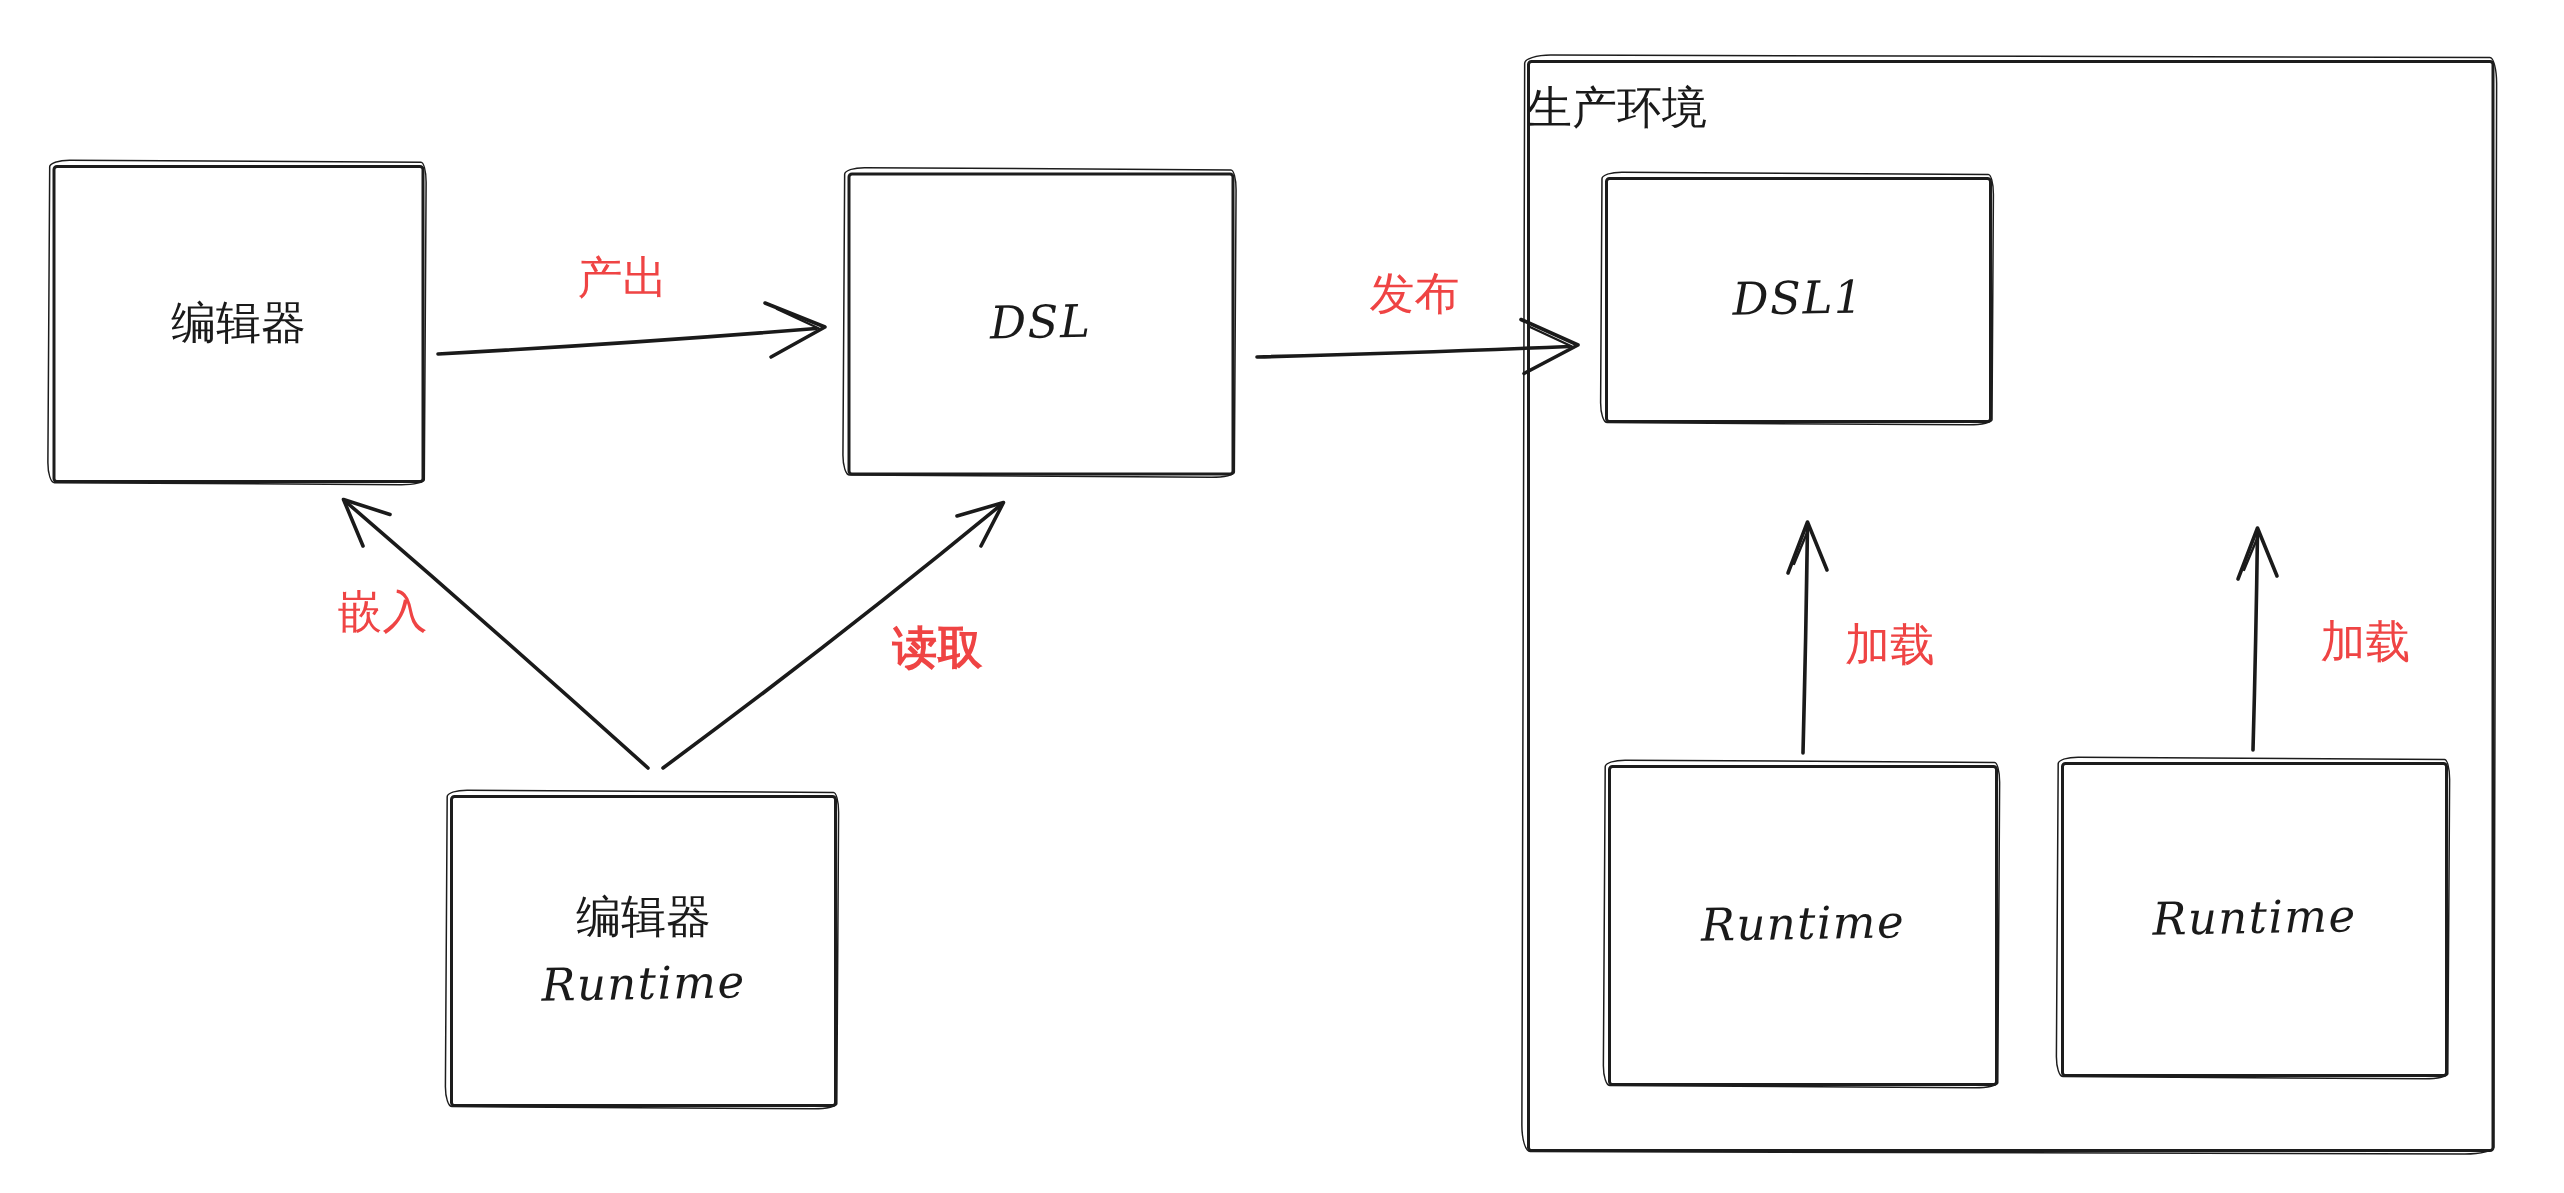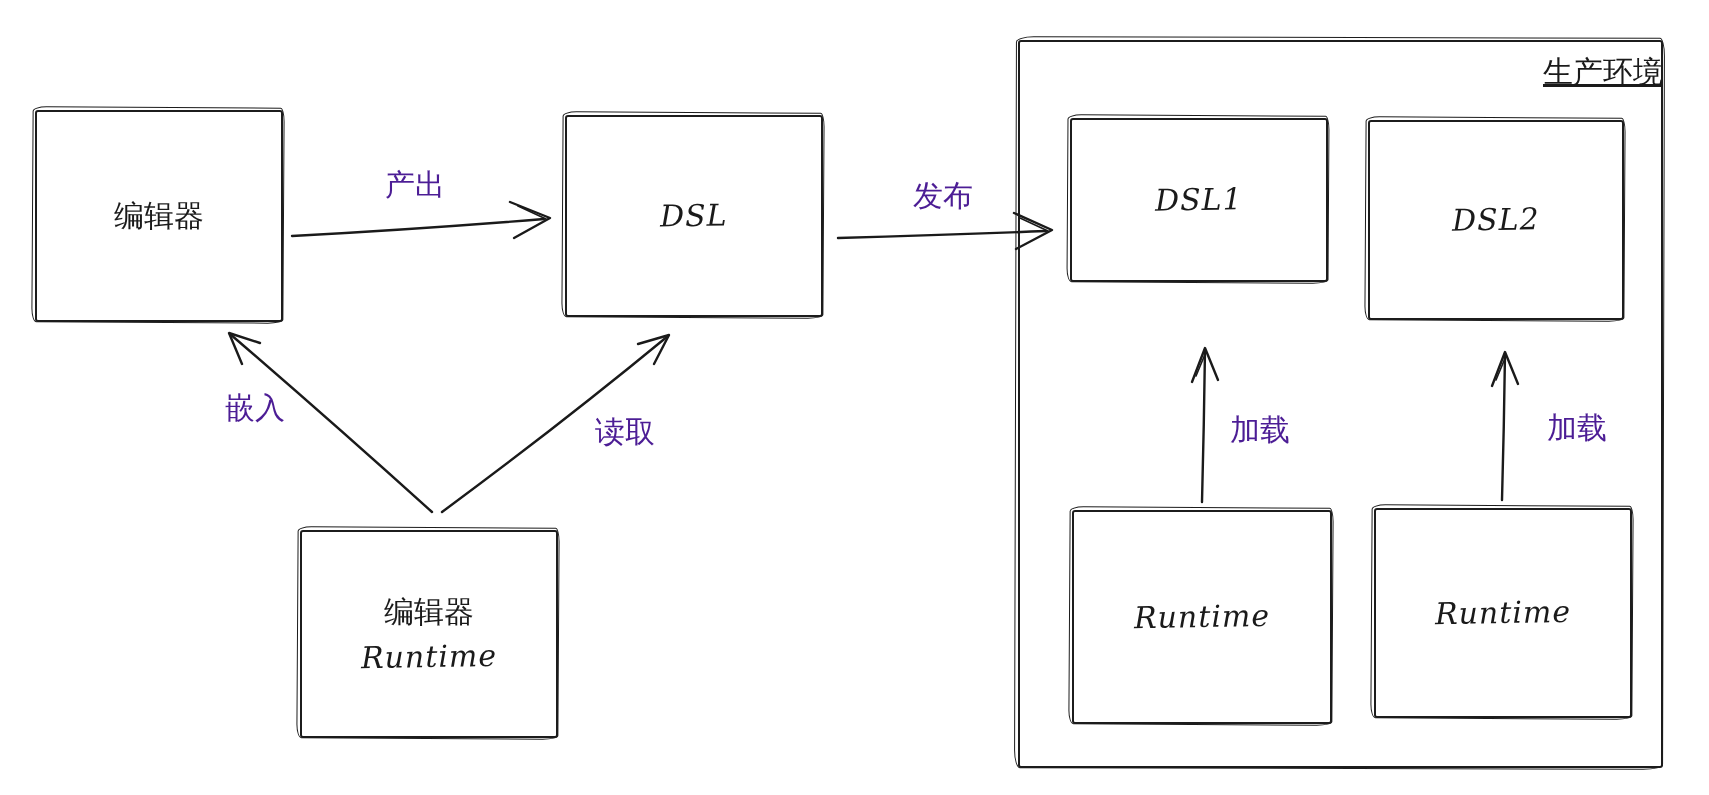--- a/index.html
+++ b/index.html
@@ -69,28 +69,27 @@
     font-family: "DejaVu Serif", serif;
     font-style: italic;
     letter-spacing: 1px;
     transform: rotate(-1deg);
   }
   .edge-label {
     position: absolute;
     width: 130px;
     text-align: center;
     font-size: 30px;
-    color: #4c1d95;
+    color: #ef4444;
   }
   .container-title {
     position: absolute;
-    text-align: right;
+    text-align: left;
     font-size: 30px;
     color: #1a1a1a;
-    text-decoration: underline;
   }
 </style>
 </head>
 <body>
 
 <div class="canvas">
 
   <div class="container-box" style="left:1018px; top:40px; width:645px; height:728px;"></div>
   <div class="container-title" style="left:1018px; top:52px; width:645px;">生产环境</div>
 
@@ -143,32 +142,29 @@
 
   <div class="sketch-box" style="left:300px; top:530px; width:258px; height:208px;">
     <span class="node-label">编辑器</span>
     <span class="node-label hand">Runtime</span>
   </div>
 
   <div class="sketch-box" style="left:1070px; top:118px; width:258px; height:164px;">
     <span class="node-label hand">DSL1</span>
   </div>
 
-  <div class="sketch-box" style="left:1368px; top:120px; width:256px; height:200px;">
-    <span class="node-label hand">DSL2</span>
-  </div>
 
   <div class="sketch-box" style="left:1072px; top:510px; width:260px; height:214px;">
     <span class="node-label hand">Runtime</span>
   </div>
 
   <div class="sketch-box" style="left:1374px; top:508px; width:258px; height:210px;">
     <span class="node-label hand">Runtime</span>
   </div>
 
   <div class="edge-label" style="left:350px; top:165px;">产出</div>
   <div class="edge-label" style="left:878px; top:176px;">发布</div>
   <div class="edge-label" style="left:190px; top:388px;">嵌入</div>
-  <div class="edge-label" style="left:560px; top:412px;">读取</div>
+  <div class="edge-label" style="left:560px; top:412px;font-weight:bold;">读取</div>
   <div class="edge-label" style="left:1195px; top:410px;">加载</div>
   <div class="edge-label" style="left:1512px; top:408px;">加载</div>
 
 </div>
 
 </body></html>

